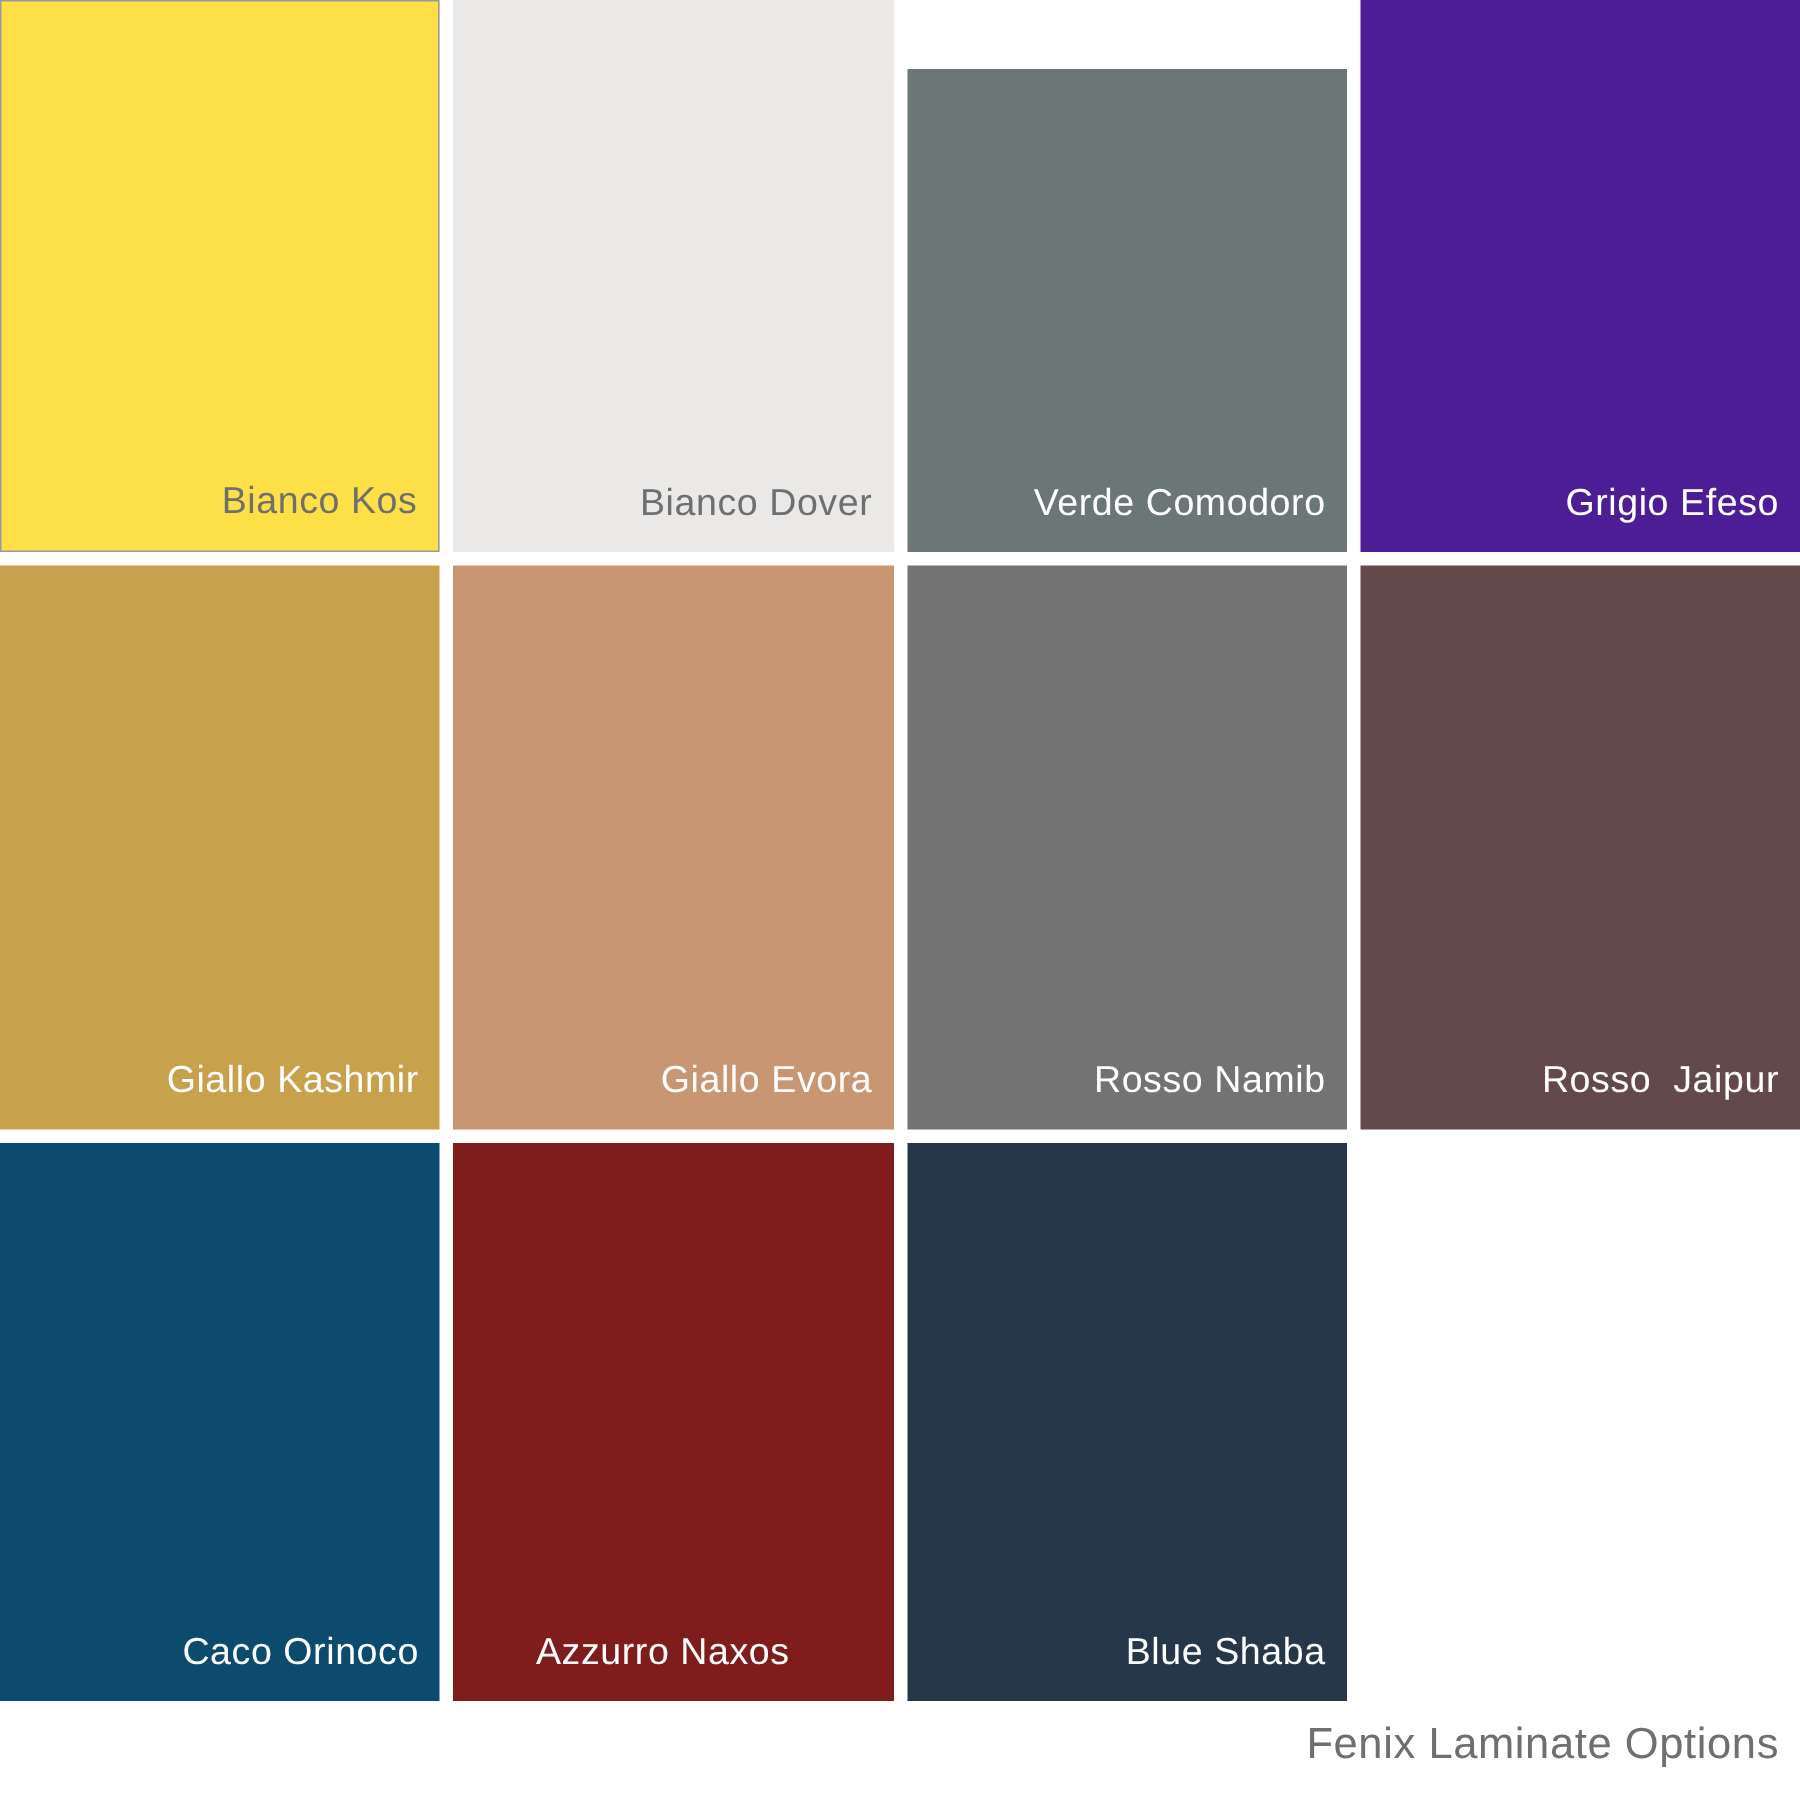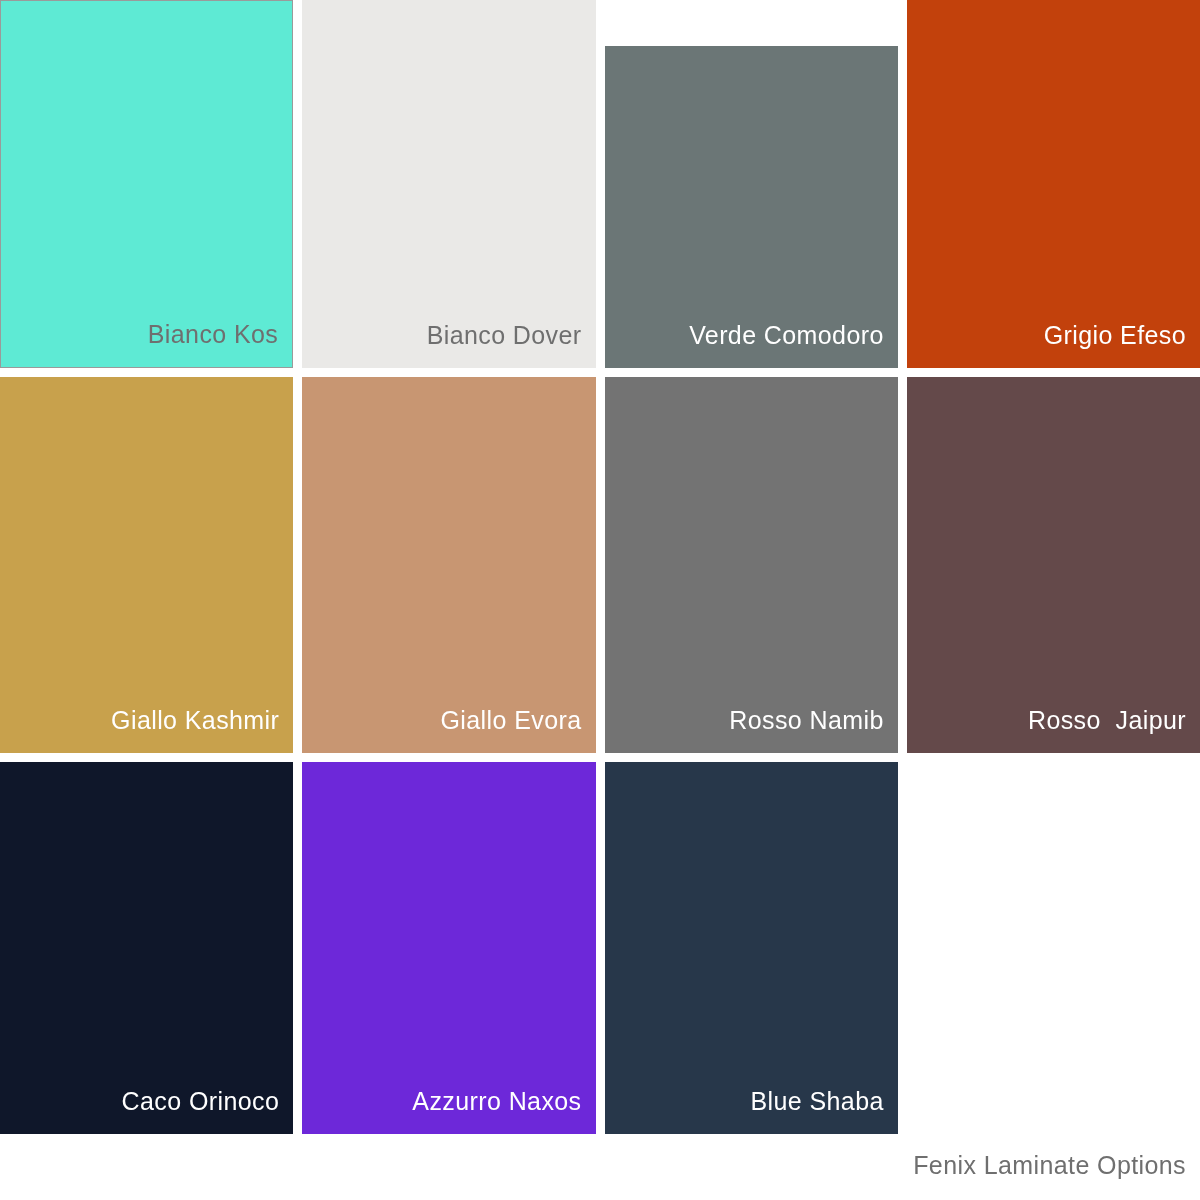--- a/index.html
+++ b/index.html
@@ -63,62 +63,62 @@
   .swatch.bordered {
     border: 1px solid #9a9a9a;
   }
 
   
   #footer-caption {
     position: absolute;
     right: 14px;
     bottom: 22px;
     font-family: "Liberation Sans", sans-serif;
-    font-size: 25px;
+    font-size: 29px;
     font-weight: 400;
     letter-spacing: 0.4px;
     color: #6f6f6f;
     line-height: 1;
     white-space: pre;
   }
 </style>
 </head>
 <body>
 
 <div id="palette-page">
 
   <div id="swatch-grid">
-      <div class="swatch dark-text bordered" style="background: #5eead4;">
+      <div class="swatch dark-text bordered" style="background: #fde047;">
         <span class="swatch-label">Bianco Kos</span>
       </div>
       <div class="swatch dark-text" style="background: rgb(234, 233, 231); text-align: center;">
         <span class="swatch-label">Bianco Dover</span>
       </div>
       <div class="swatch light-text" style="background: rgb(107, 118, 118); margin-top: 46px;">
         <span class="swatch-label">Verde Comodoro</span>
       </div>
-      <div class="swatch light-text" style="background: #c2410c;">
+      <div class="swatch light-text" style="background: #4c1d95;">
         <span class="swatch-label">Grigio Efeso</span>
       </div>
       <div class="swatch light-text" style="background: rgb(200, 161, 76);">
         <span class="swatch-label">Giallo Kashmir</span>
       </div>
       <div class="swatch light-text" style="background: rgb(200, 150, 114);">
         <span class="swatch-label">Giallo Evora</span>
       </div>
       <div class="swatch light-text" style="background: #737373;">
         <span class="swatch-label">Rosso Namib</span>
       </div>
       <div class="swatch light-text" style="background: rgb(100, 73, 74);">
         <span class="swatch-label">Rosso  Jaipur</span>
       </div>
-      <div class="swatch light-text" style="background: #0f172a; text-align: right;">
+      <div class="swatch light-text" style="background: #0c4a6e; text-align: right;">
         <span class="swatch-label">Caco Orinoco</span>
       </div>
-      <div class="swatch light-text" style="background: #6d28d9;">
+      <div class="swatch light-text" style="background: #7f1d1d; justify-content: center;">
         <span class="swatch-label">Azzurro Naxos</span>
       </div>
       <div class="swatch light-text" style="background: rgb(39, 55, 74);">
         <span class="swatch-label">Blue Shaba</span>
       </div>
     </div>
 
   <div id="footer-caption">Fenix Laminate Options</div>
 
 </div>

